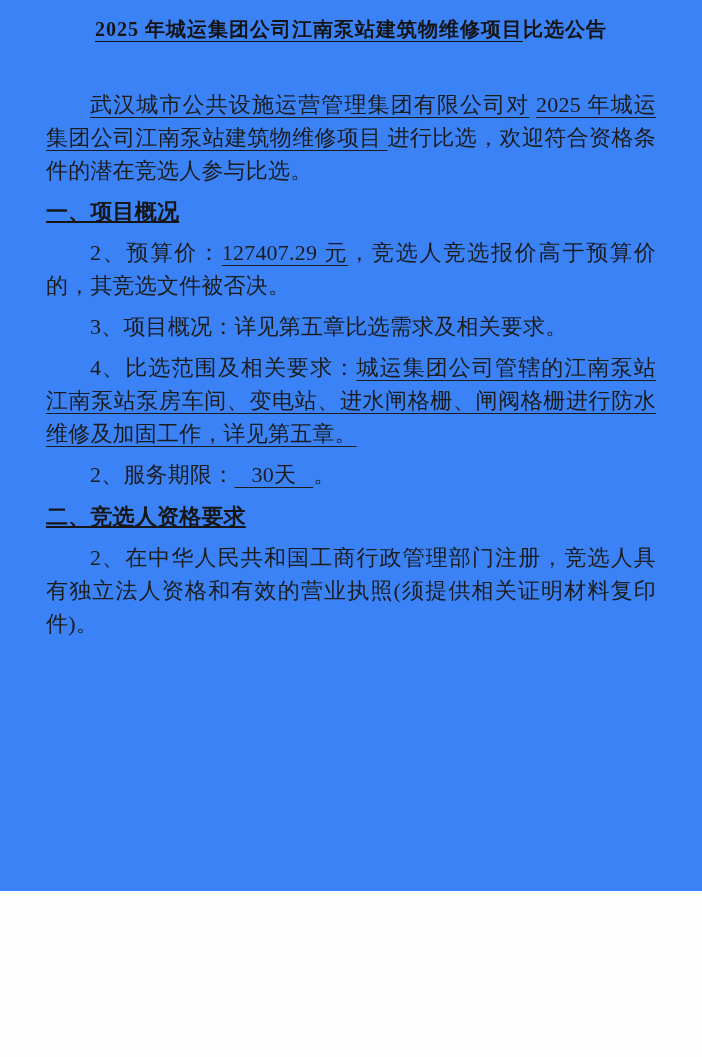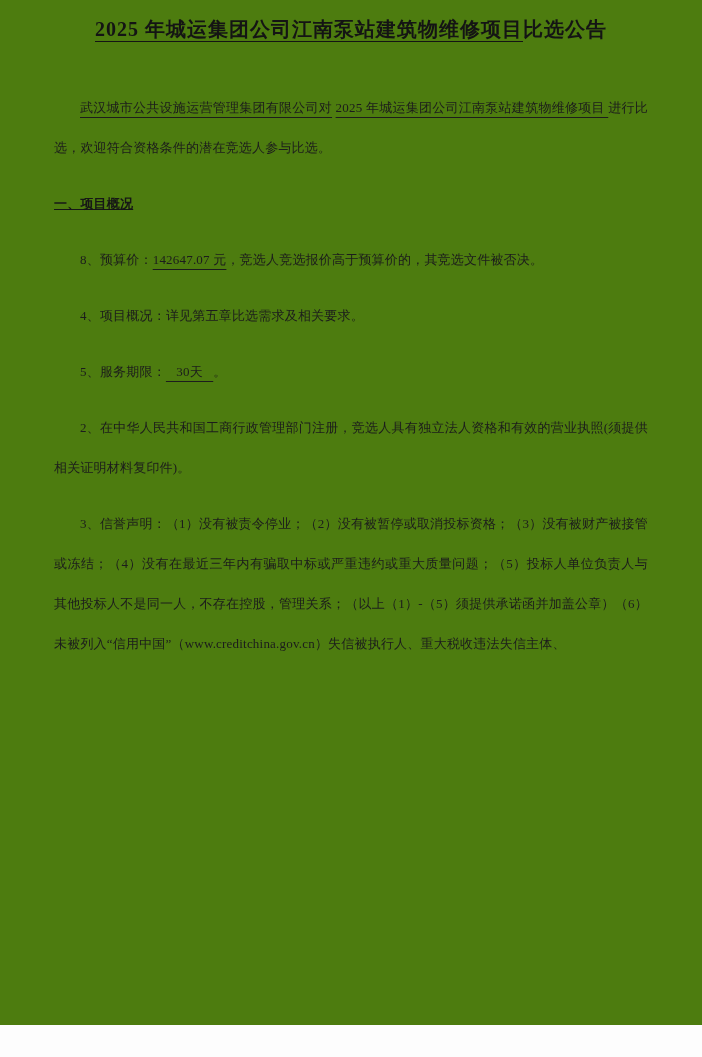--- a/index.html
+++ b/index.html
@@ -6,40 +6,40 @@
     margin: 0;
     padding: 0;
     width: 702px;
     height: 1057px;
     overflow: hidden;
     background: #fdfdfd;
   }
   .page {
     box-sizing: border-box;
     width: 702px;
-    height: 1025px;
+    height: 891px;
     padding: 14px 38px 0 38px;
     overflow: hidden;
-    background: #4d7c0f;
+    background: #3b82f6;
     font-family: "Liberation Serif", "DejaVu Serif", serif;
     color: #1c1c1c;
   }
   .title {
     font-size: 20px;
     font-weight: bold;
     text-align: center;
     letter-spacing: 1px;
     line-height: 30px;
     margin: 0 0 44px 0;
     color: #141414;
   }
   .para {
-    font-size: 13px;
-    line-height: 40px;
-    margin: 16px;
+    font-size: 22px;
+    line-height: 33px;
+    margin: 8px;
     text-align: justify;
     text-justify: inter-ideograph;
     letter-spacing: 0.2px;
   }
   .indent { text-indent: 2em; }
   .heading { font-weight: bold; text-indent: 0; color: #161616; text-decoration: underline; }
   .gap-top { margin-top: 9px; }
   .u {
     text-decoration: underline;
     text-underline-offset: 5px;
@@ -48,19 +48,20 @@
   .b { font-weight: bold; }
 </style>
 </head>
 <body>
 
 <div class="page">
   <h1 class="title"><span class="u">2025 年城运集团公司江南泵站建筑物维修项目</span><span>比选公告</span></h1>
   <div>
       <p class="para indent"><span class="u">武汉城市公共设施运营管理集团有限公司对</span><span>&nbsp;</span><span class="u">2025 年城运集团公司江南泵站建筑物维修项目&nbsp;</span><span>进行比选，欢迎符合资格条件的潜在竞选人参与比选。</span></p>
       <p class="para heading"><span class="b">一、项目概况</span></p>
-      <p class="para indent"><span>8、预算价：</span><span class="u">142647.07 元</span><span>，竞选人竞选报价高于预算价的，其竞选文件被否决。</span></p>
-      <p class="para indent"><span>4、项目概况：详见第五章比选需求及相关要求。</span></p>
-      <p class="para indent"><span>5、服务期限：</span><span class="u">&nbsp;&nbsp;&nbsp;30天&nbsp;&nbsp;&nbsp;</span><span>。</span></p>
+      <p class="para indent"><span>2、预算价：</span><span class="u">127407.29 元</span><span>，竞选人竞选报价高于预算价的，其竞选文件被否决。</span></p>
+      <p class="para indent"><span>3、项目概况：详见第五章比选需求及相关要求。</span></p>
+      <p class="para indent"><span>4、比选范围及相关要求：</span><span class="u">城运集团公司管辖的江南泵站江南泵站泵房车间、变电站、进水闸格栅、闸阀格栅进行防水维修及加固工作，详见第五章。</span></p>
+      <p class="para indent"><span>2、服务期限：</span><span class="u">&nbsp;&nbsp;&nbsp;30天&nbsp;&nbsp;&nbsp;</span><span>。</span></p>
+      <p class="para heading gap-top"><span class="b">二、竞选人资格要求</span></p>
       <p class="para indent"><span>2、在中华人民共和国工商行政管理部门注册，竞选人具有独立法人资格和有效的营业执照(须提供相关证明材料复印件)。</span></p>
-      <p class="para indent"><span>3、信誉声明：（1）没有被责令停业；（2）没有被暂停或取消投标资格；（3）没有被财产被接管或冻结；（4）没有在最近三年内有骗取中标或严重违约或重大质量问题；（5）投标人单位负责人与其他投标人不是同一人，不存在控股，管理关系；（以上（1）-（5）须提供承诺函并加盖公章）（6）未被列入“信用中国”（www.creditchina.gov.cn）失信被执行人、重大税收违法失信主体、</span></p>
     </div>
 </div>
 
 </body></html>

